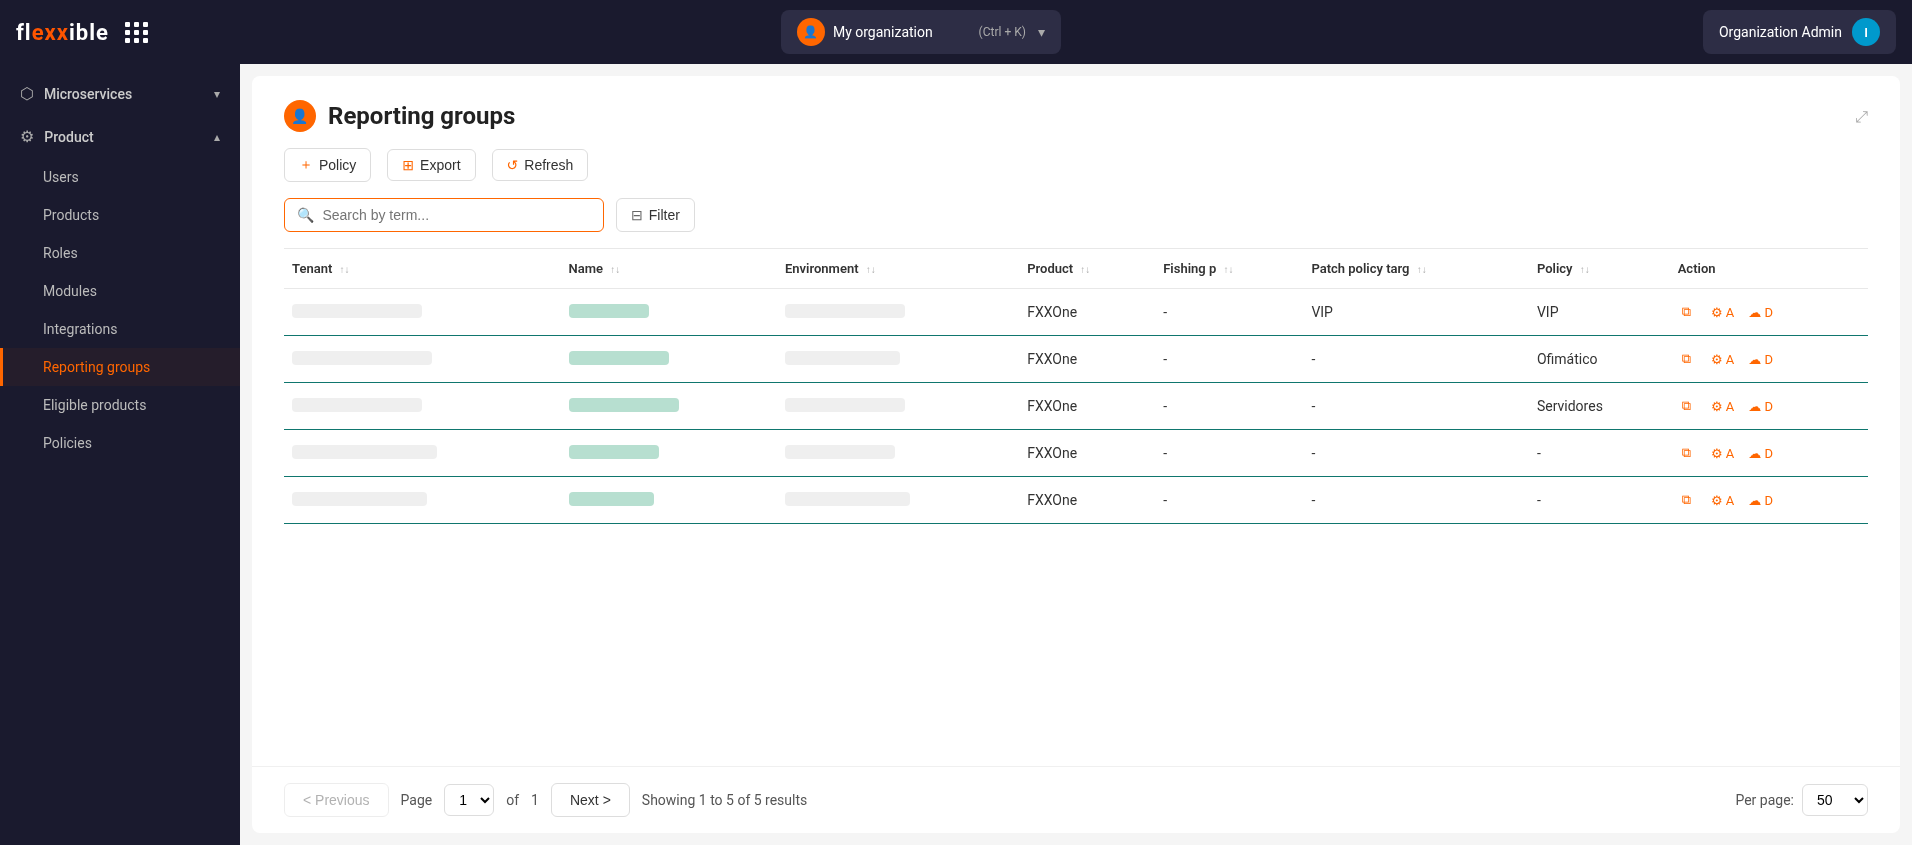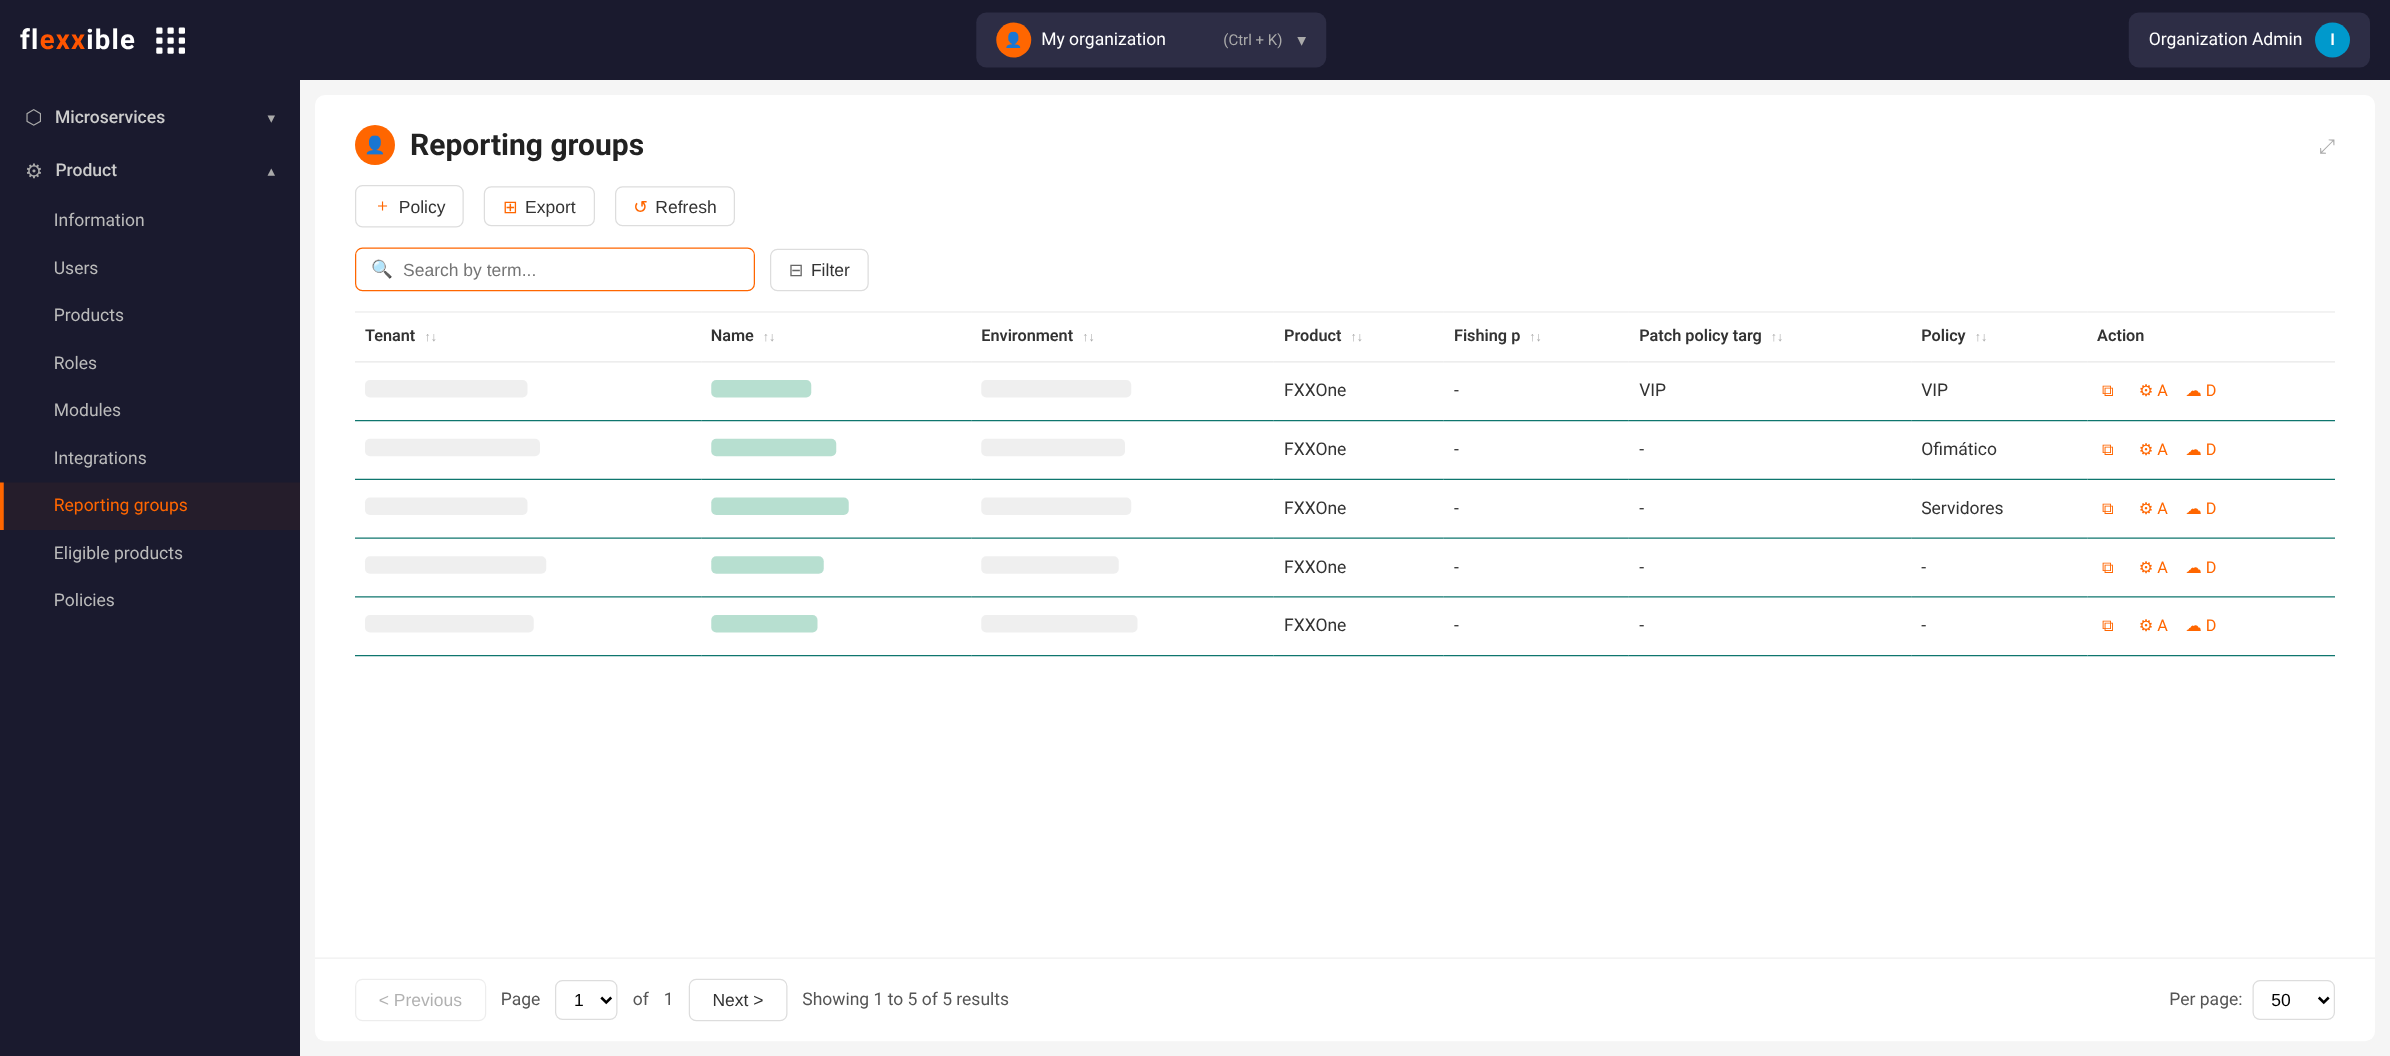--- a/index.html
+++ b/index.html
@@ -349,21 +349,20 @@
       </div>
 
       <div class="sidebar-top-item">
         <div class="item-left">
           <span class="sidebar-icon">⚙</span>
           <span>Product</span>
         </div>
         <span class="sidebar-chevron">▴</span>
       </div>
 
-      <div class="sidebar-sub-item">Information</div>
       <div class="sidebar-sub-item">Users</div>
       <div class="sidebar-sub-item">Products</div>
       <div class="sidebar-sub-item">Roles</div>
       <div class="sidebar-sub-item">Modules</div>
       <div class="sidebar-sub-item">Integrations</div>
       <div class="sidebar-sub-item active">Reporting groups</div>
       <div class="sidebar-sub-item">Eligible products</div>
       <div class="sidebar-sub-item">Policies</div>
     </div>
   </div>

